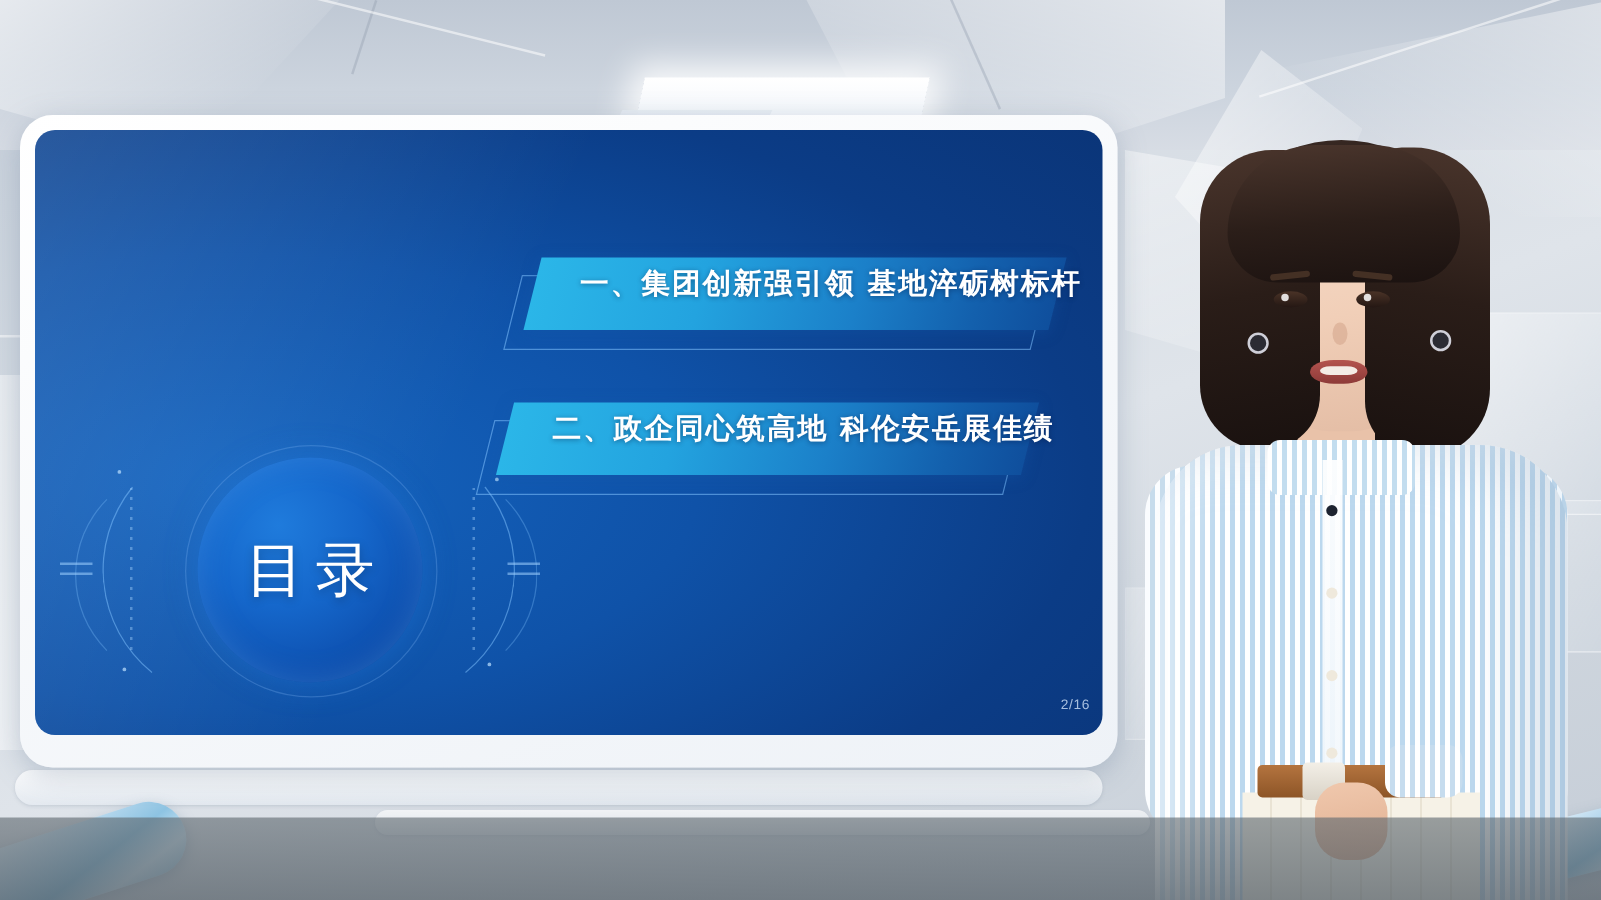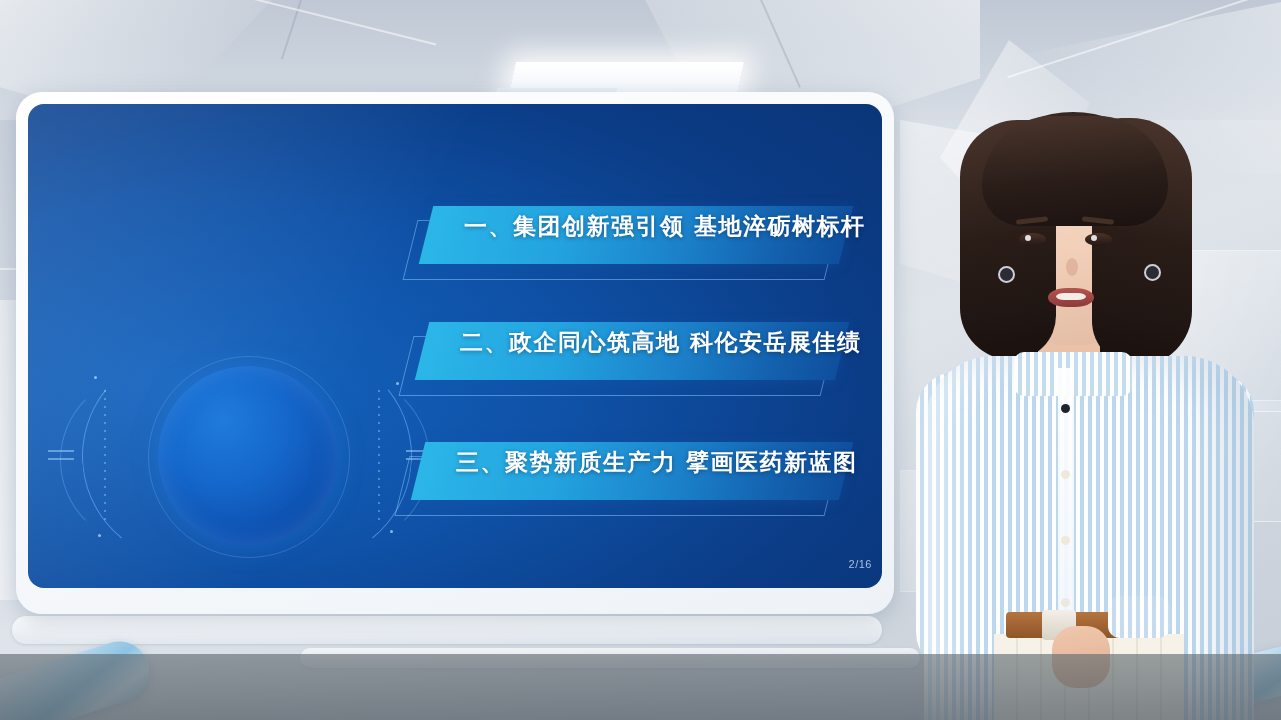--- a/index.html
+++ b/index.html
@@ -274,38 +274,34 @@
       <div class="dash dash-l1"></div>
       <div class="dash dash-l2"></div>
       <div class="dash dash-r1"></div>
       <div class="dash dash-r2"></div>
       <div class="dot" style="left:-34px;top:24px;"></div>
       <div class="dot" style="left:268px;top:30px;"></div>
       <div class="dot" style="left:-30px;top:182px;"></div>
       <div class="dot" style="left:262px;top:178px;"></div>
       <div class="circ-ring"></div>
       <div class="circ"></div>
+      <div class="circ-txt">目录</div>
     </div>
 
     <div class="item" style="left:398px;top:102px;width:420px;">
       <div class="ghost"></div>
       <div class="fill"></div>
       <div class="txt">一、集团创新强引领  基地淬砺树标杆</div>
     </div>
 
-    <div class="item" style="left:394px;top:218px;width:420px;">
+    <div class="item" style="left:376px;top:218px;width:420px;">
       <div class="ghost"></div>
       <div class="fill"></div>
       <div class="txt">二、政企同心筑高地  科伦安岳展佳绩</div>
     </div>
 
-    <div class="item" style="left:390px;top:338px;width:428px;">
-      <div class="ghost"></div>
-      <div class="fill"></div>
-      <div class="txt">三、聚势新质生产力    擘画医药新蓝图</div>
-    </div>
 
     <div class="pagenum">2/16</div>
   </div>
 
   <div class="cap-bar"></div>
 
 </div>
 
 </body></html>

